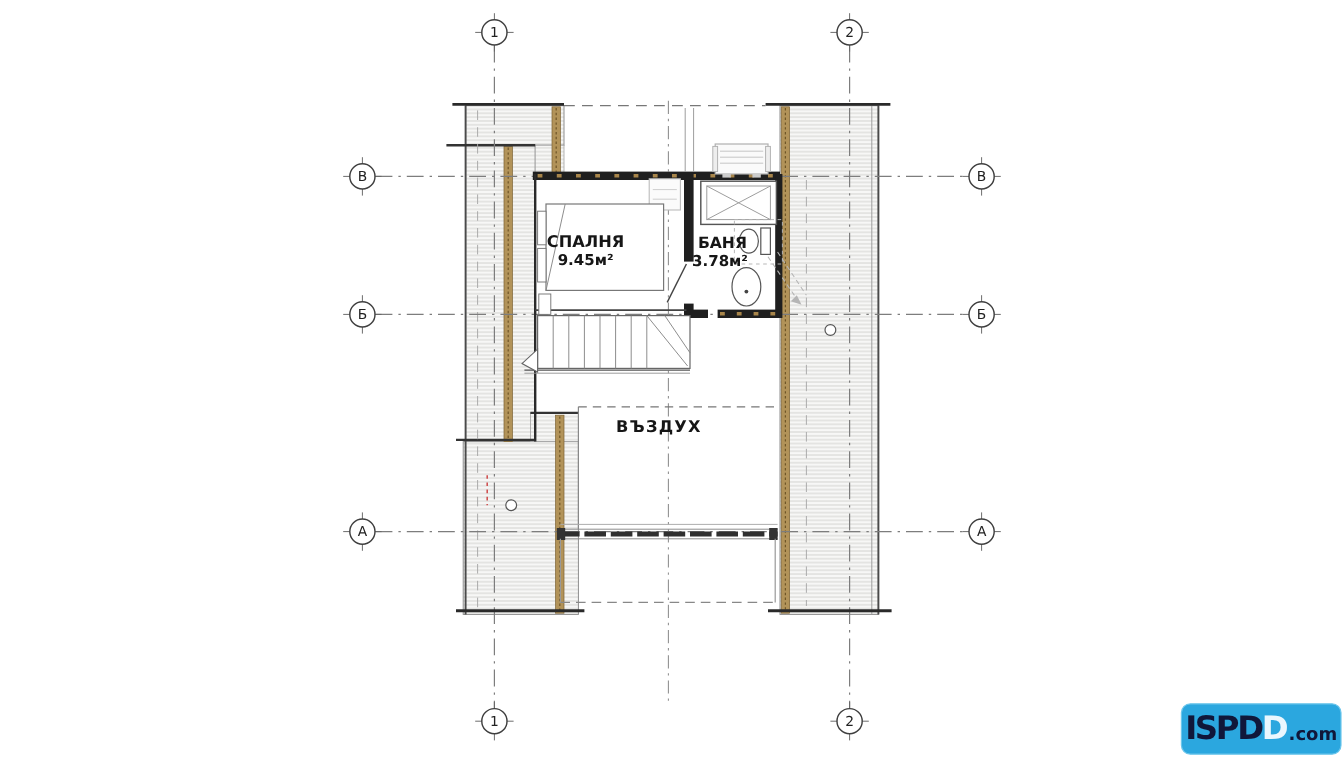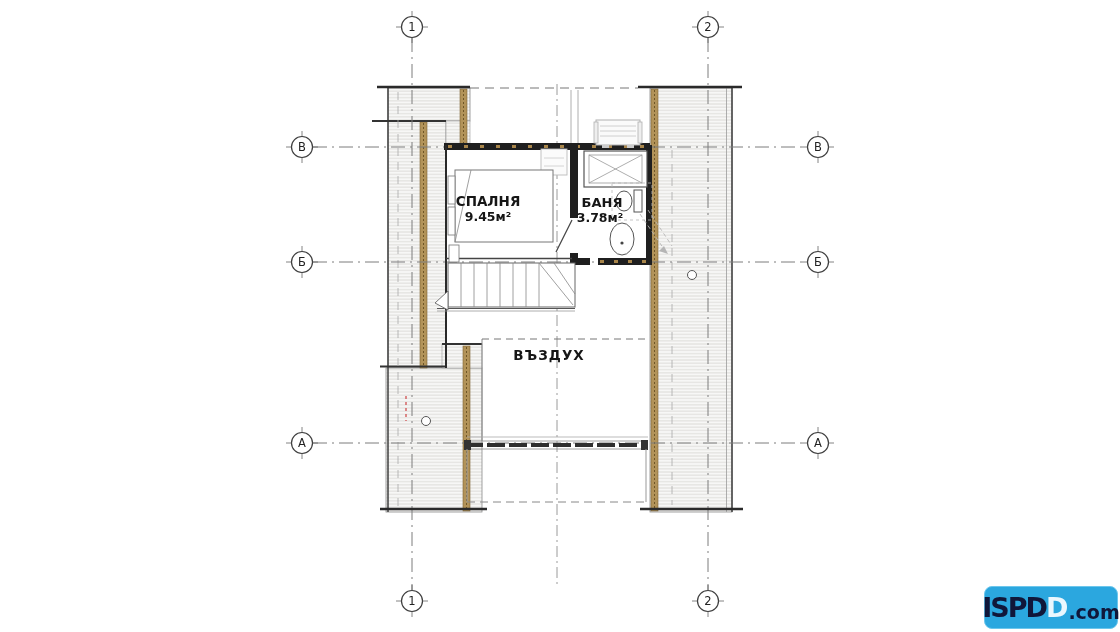--- a/index.html
+++ b/index.html
@@ -9,21 +9,21 @@
   .axis-label{font-size:11.5px;fill:#222;}
   .room-name{font-size:13.5px;font-weight:bold;fill:#161616;}
   .room-area{font-size:12.5px;font-weight:bold;fill:#161616;}
   .void-name{font-size:13.5px;font-weight:bold;fill:#161616;letter-spacing:1px;}
   .bath-name{font-size:13px;font-weight:bold;fill:#161616;}
   .logo{position:absolute;left:984px;top:586px;width:134px;height:43px;border-radius:8px;
         background:#2ba7df;border:1px solid #6cc6ec;display:flex;align-items:center;
         justify-content:center;box-sizing:border-box;}
   .logo-solid{font-size:27px;font-weight:800;letter-spacing:-2px;color:#10173a;line-height:1;}
   .logo-outline{font-size:27px;font-weight:800;letter-spacing:-1px;color:#eaf7fe;line-height:1;}
-  .logo-suffix{font-size:19px;font-weight:700;color:#10173a;margin-top:8px;margin-left:1px;}
+  .logo-suffix{font-size:15px;font-weight:700;color:#10173a;margin-top:8px;margin-left:1px;}
 </style>
 </head>
 <body>
 
 <div id="canvas">
 
 <svg width="1120" height="632" viewBox="0 0 1120 632">
   <defs>
     <pattern id="hatchH" width="4" height="3.2" patternUnits="userSpaceOnUse">
       <rect width="4" height="3.2" fill="#f7f7f6"></rect>

